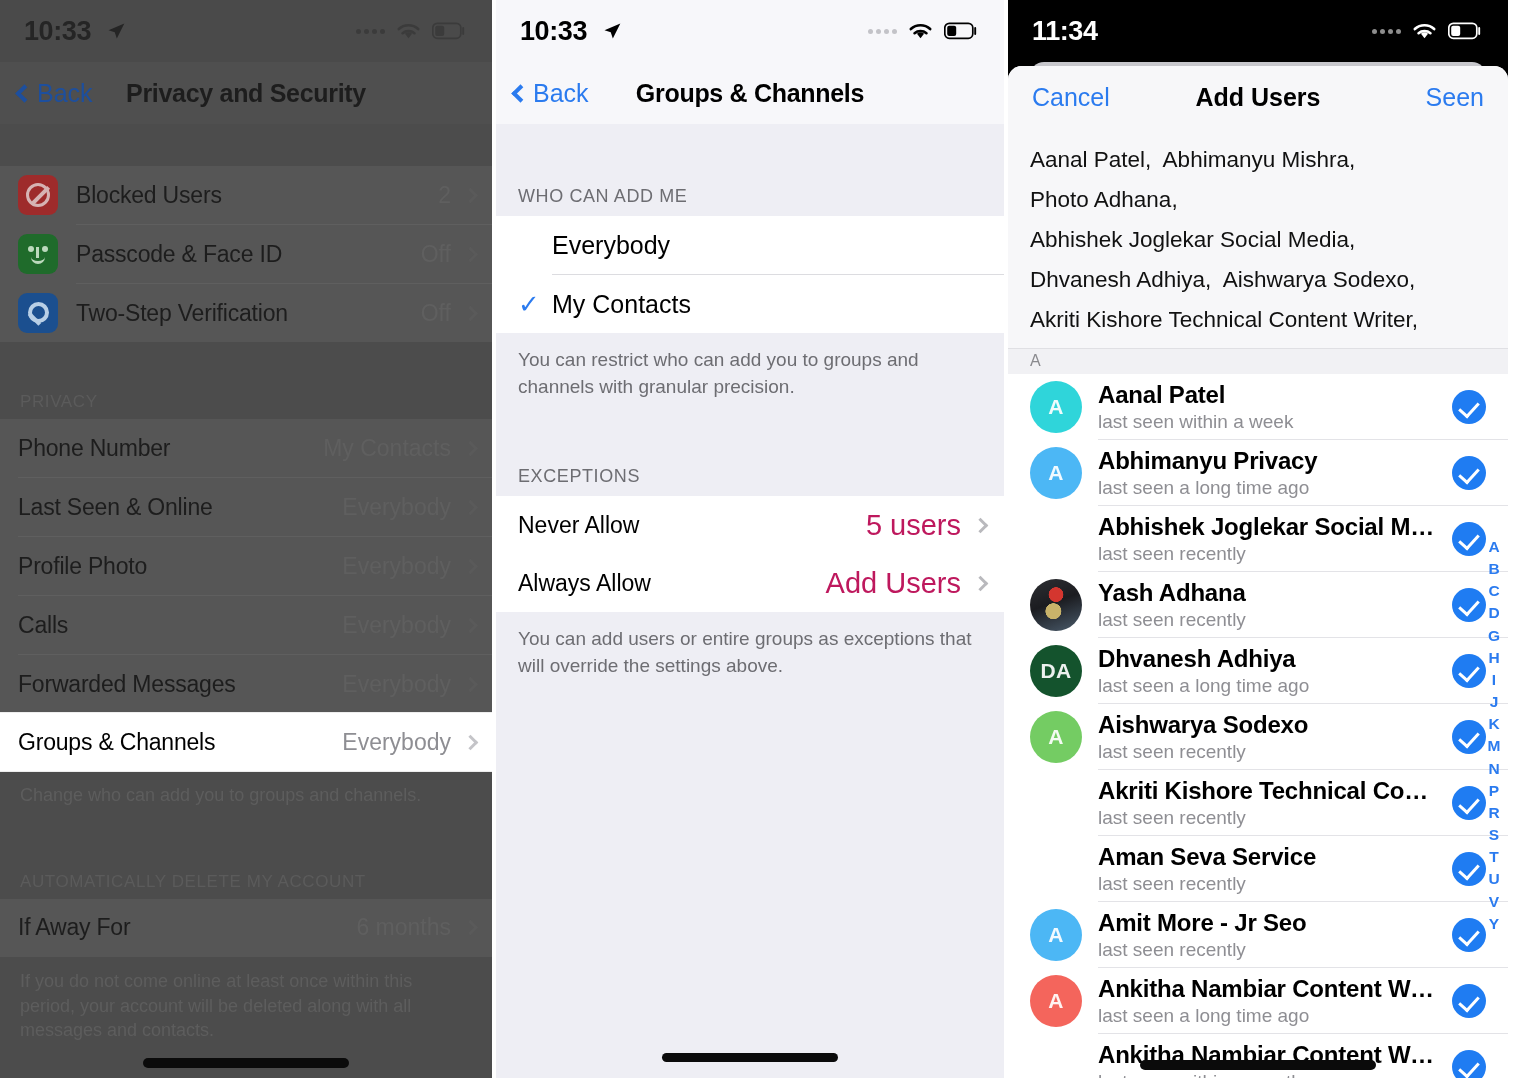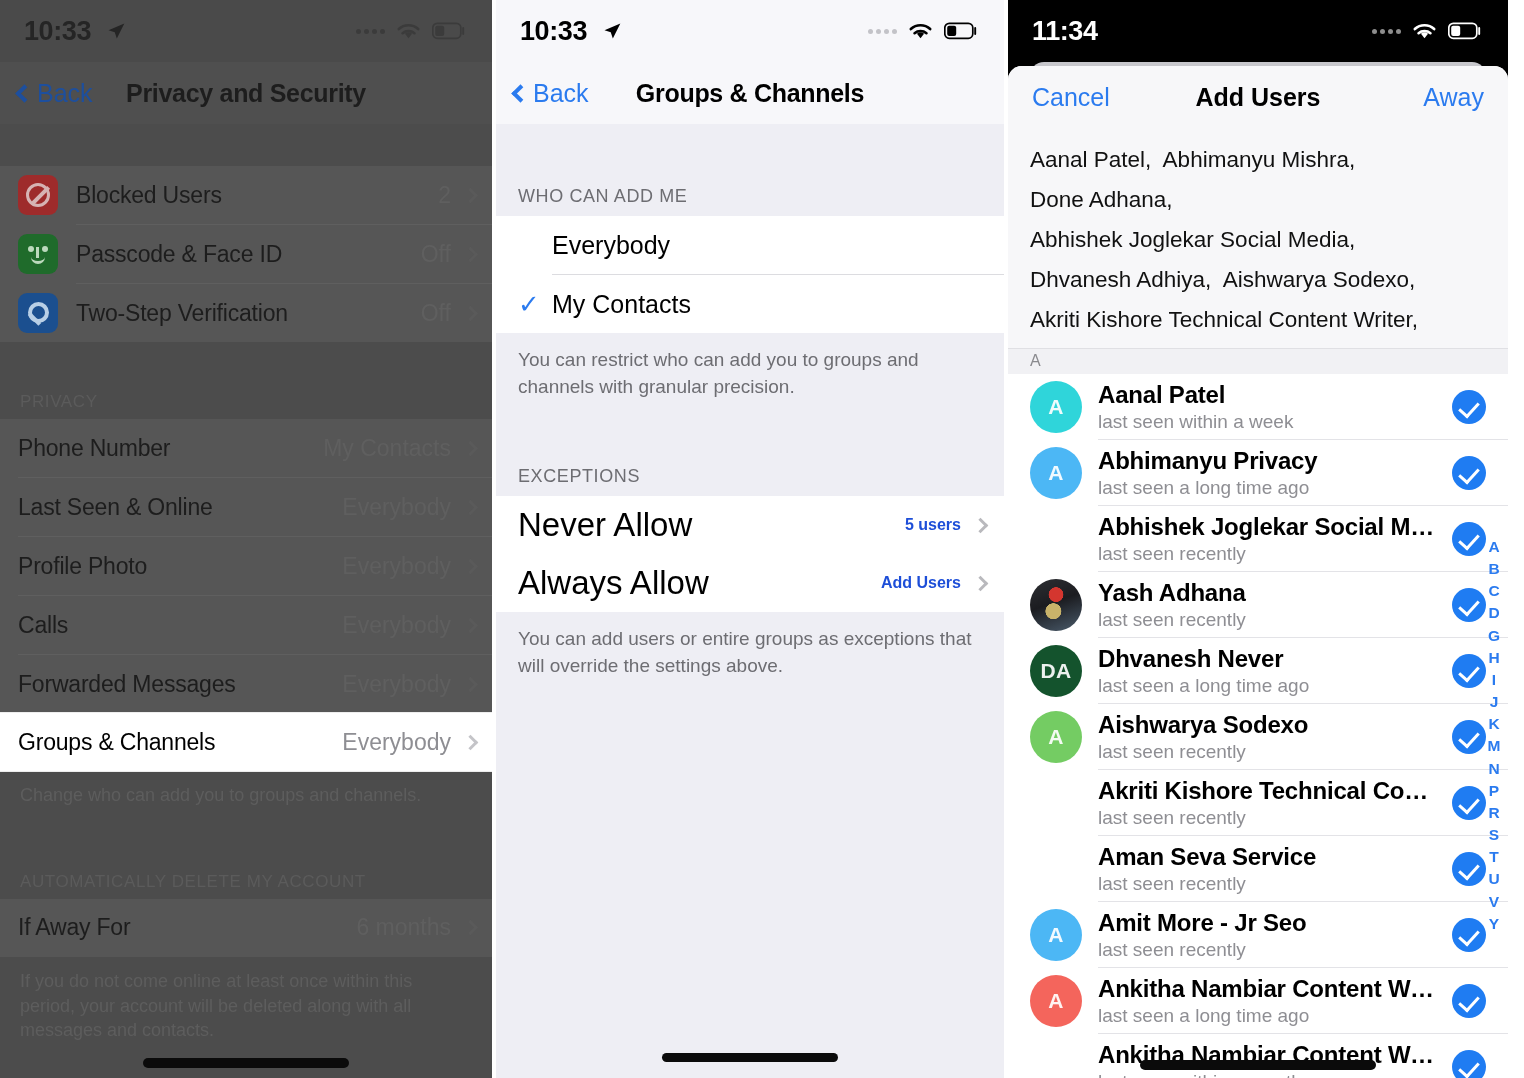--- a/index.html
+++ b/index.html
@@ -147,22 +147,22 @@
   .p2 .opt-row {
     display:flex; align-items:center; height:58px; padding-left:22px; font-size:25px;
   }
   .p2 .opt-check { width:34px; flex:0 0 auto; color:#2b7bef; font-size:26px; font-weight:bold; }
   .p2 .sep { background:#dcdce0; margin-left:56px; }
   .p2 .sep-full { background:#dcdce0; margin-left:22px; }
   .p2 .footnote { color:#6d6d72; background:#eeeef4; font-size:19px; padding:14px 22px; line-height:1.4; }
   .p2 .exc-row {
     display:flex; align-items:center; height:58px; padding:0 18px 0 22px; background:#fff;
   }
-  .p2 .exc-row .label { font-size:33px; }
-  .p2 .exc-row .value { margin-left:auto; font-size:16px; color:#1d4ed8;font-weight:bold; }
+  .p2 .exc-row .label { font-size:23px; }
+  .p2 .exc-row .value { margin-left:auto; font-size:29px; color:#be185d; }
   .home-ind {
     position:absolute; bottom:16px; left:50%; transform:translateX(-50%);
     width:176px; height:9px; border-radius:5px; background:#0b0b0b;
   }
 
   
   .p3 { background:#000; }
   .p3 .statusbar { background:#000; color:#fff; }
   .p3 .sb-time { color:#fff; }
   .p3 .dots i { background:#8d8d8d; }
@@ -467,27 +467,27 @@
         </svg>
       </div>
     </div>
 
     <div class="sheet-peek"></div>
 
     <div class="sheet">
       <div class="sheet-nav">
         <span class="side">Cancel</span>
         <span class="title">Add Users</span>
-        <span class="side">Away</span>
+        <span class="side">Seen</span>
       </div>
 
       <div class="token-field">
         <span>Aanal Patel,</span>&nbsp;
         <span>Abhimanyu Mishra,</span>&nbsp;
-        <span>Done Adhana,</span>&nbsp;
+        <span>Photo Adhana,</span>&nbsp;
         <span>Abhishek Joglekar Social Media,</span>&nbsp;
         <span>Dhvanesh Adhiya,</span>&nbsp;
         <span>Aishwarya Sodexo,</span>&nbsp;
         <span>Akriti Kishore Technical Content Writer,</span>
       </div>
 
       <div class="section-letter">A</div>
 
       <div class="contacts">
 
@@ -527,21 +527,21 @@
             <span class="c-name" style="display:block">Yash Adhana</span>
             <span class="c-sub" style="display:block">last seen recently</span>
           </span>
           <span class="check"></span>
         </div>
         <div class="c-sep"></div>
 
         <div class="contact">
           <span class="avatar" style="background:#14532d">DA</span>
           <span class="c-text">
-            <span class="c-name" style="display:block">Dhvanesh Never</span>
+            <span class="c-name" style="display:block">Dhvanesh Adhiya</span>
             <span class="c-sub" style="display:block">last seen a long time ago</span>
           </span>
           <span class="check"></span>
         </div>
         <div class="c-sep"></div>
 
         <div class="contact">
           <span class="avatar" style="background:#74cc63">A</span>
           <span class="c-text">
             <span class="c-name" style="display:block">Aishwarya Sodexo</span>

